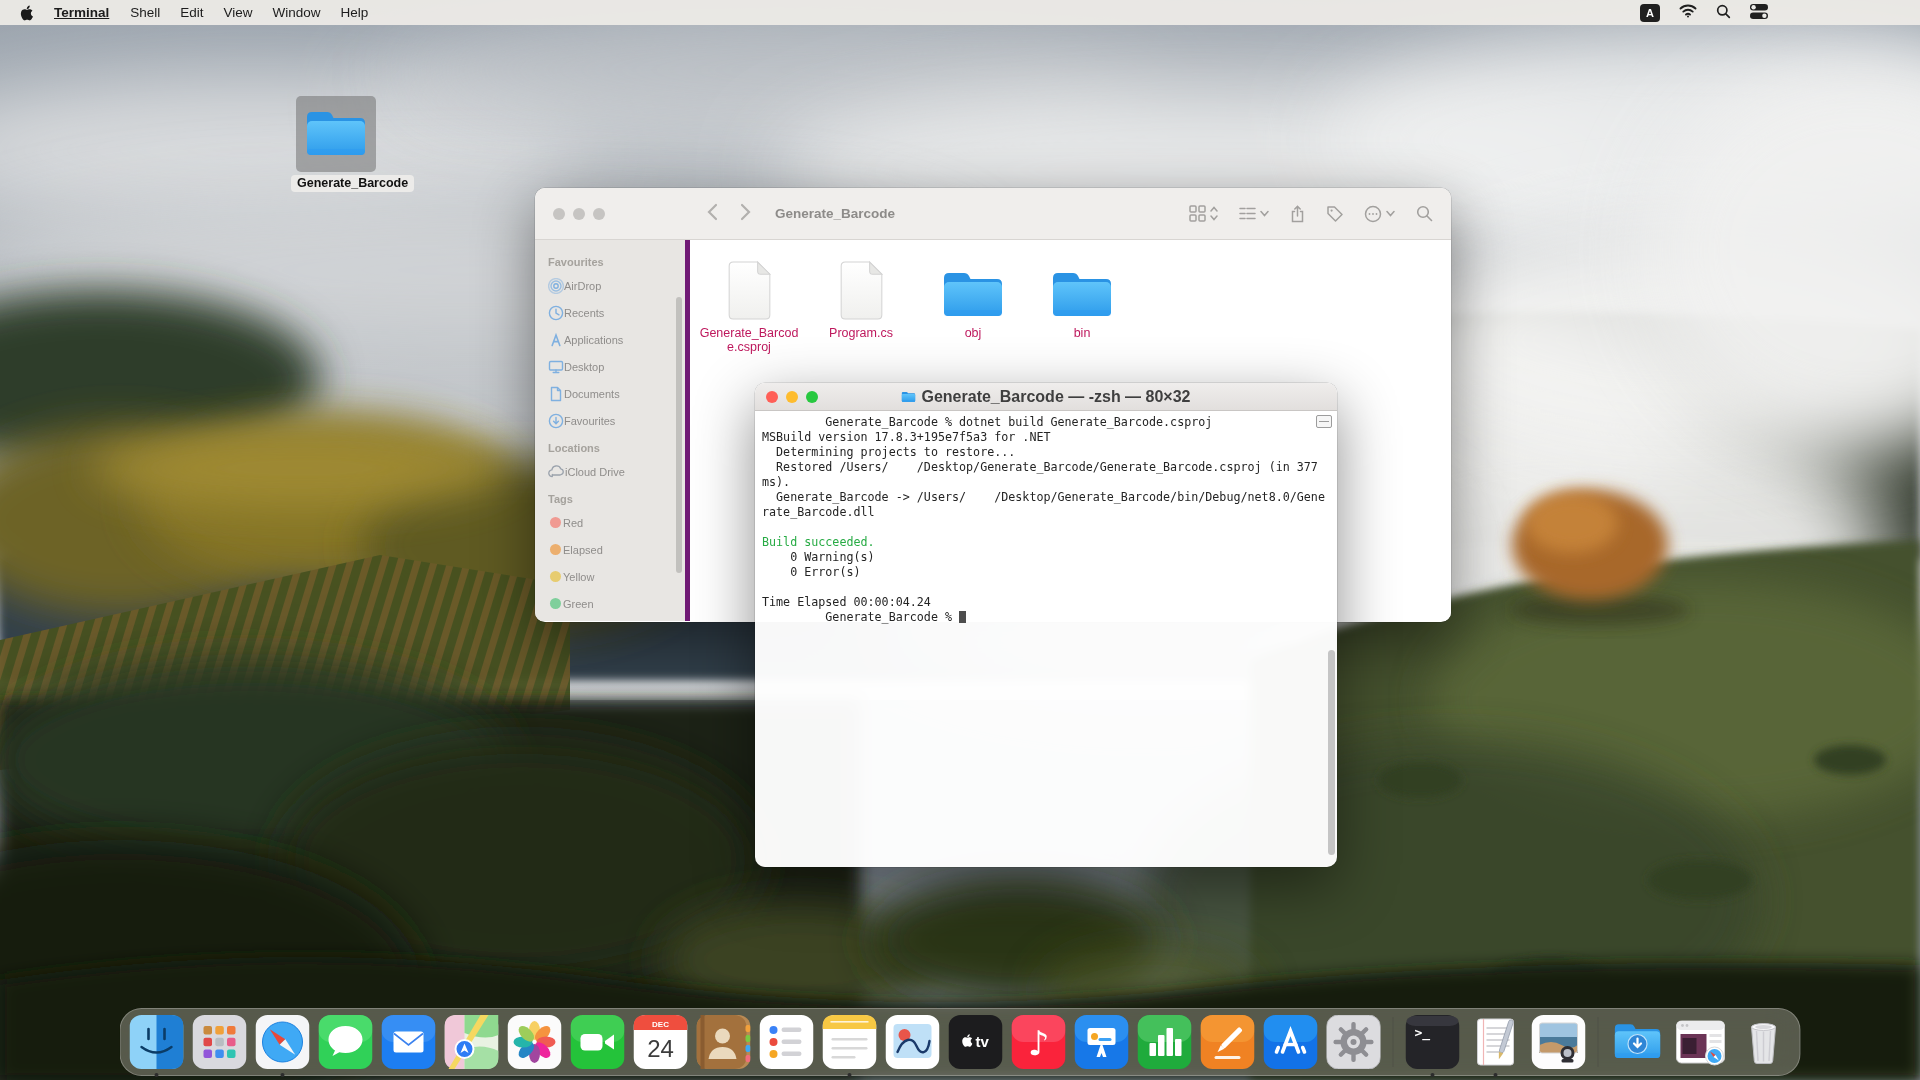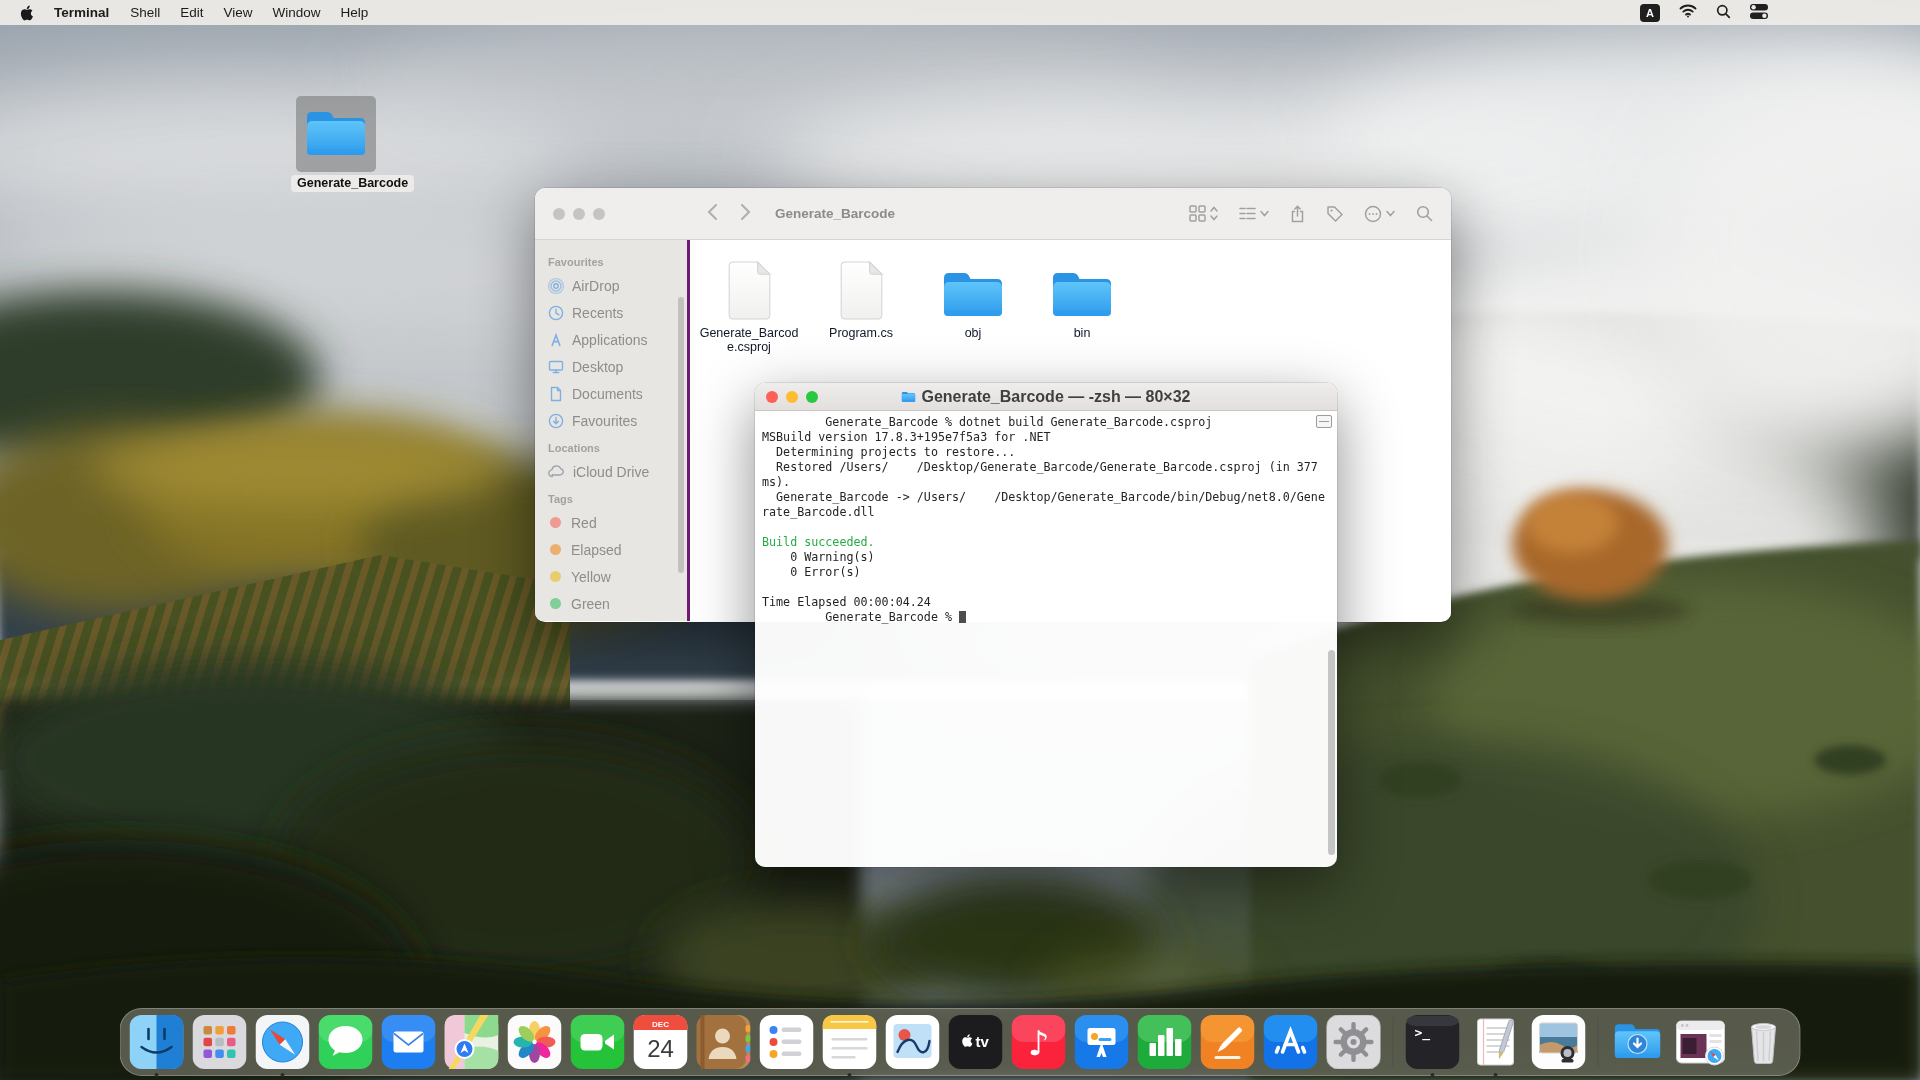--- a/index.html
+++ b/index.html
@@ -8,21 +8,21 @@
 
   
   .wallpaper { position:absolute; inset:0; }
 
   
   .menubar { position:absolute; top:0; left:0; right:0; height:25px;
     background:rgba(237,235,231,.94); display:flex; align-items:center;
     font-size:13.5px; color:#1c1c1c; z-index:50; }
   .menubar .apple { margin:0 10px 0 20px; display:flex; align-items:center; }
   .menu-item { padding:0 10px; }
-  .menu-item.app-name { font-weight:700; padding:0 11px; }
+  .menu-item.app-name { font-weight:700; padding:0 11px;text-decoration:underline; }
   .menubar-right { margin-left:auto; display:flex; align-items:center; gap:19px; padding-right:152px; }
   .kb-box { width:20px; height:18px; background:#1f1f1f; border-radius:4px; color:#fff;
     font-size:11px; font-weight:700; display:flex; align-items:center; justify-content:center; }
 
   
   .desk-icon { position:absolute; left:291px; top:96px; width:90px; text-align:center; }
   .desk-icon .sel { width:80px; height:76px; margin:0 auto; background:rgba(105,105,105,.5);
     border-radius:5px; display:flex; align-items:center; justify-content:center; }
   .desk-icon .lbl { display:inline-block; margin-top:3px; background:#ecebe9; border-radius:4px;
     padding:1px 6px 2px; font-size:12.5px; font-weight:600; color:#111; }
@@ -37,33 +37,33 @@
   .finder { left:535px; top:188px; width:916px; height:434px; background:#fff; }
   .f-toolbar { height:52px; background:#f0eeec; border-bottom:1px solid #d8d5d2;
     display:flex; align-items:center; position:relative; }
   .finder .traffic { margin-left:18px; }
   .finder .traffic span { background:#c6c4c2; }
   .f-nav { position:absolute; left:172px; display:flex; gap:22px; color:#b2b0ae; }
   .f-title { position:absolute; left:240px; font-size:13.5px; font-weight:700; color:#8d8b89; }
   .f-tools { position:absolute; right:18px; display:flex; align-items:center; gap:21px; color:#a2a09e; }
   .f-tool { display:flex; align-items:center; gap:4px; }
   .f-body { display:flex; height:381px; }
-  .f-sidebar { width:155px; background:#e8e6e3; border-right:3px solid #701a75; position:relative;
+  .f-sidebar { width:155px; background:#e8e6e3; border-right:5px solid #701a75; position:relative;
     padding-top:8px; overflow:hidden; }
   .sb-header { font-size:11px; font-weight:700; color:#a5a29d; padding:8px 0 4px 13px; }
-  .sb-item { height:27px; display:flex; align-items:center; padding-left:13px; gap:8px;
-    font-size:14px; color:#8f8d8b; }
+  .sb-item { height:27px; display:flex; align-items:center; padding-left:13px; gap:0;
+    font-size:11px; color:#8f8d8b; }
   .sb-item svg { flex:0 0 auto; }
   .tag-dot { width:11px; height:11px; border-radius:50%; margin:0 2px; }
   .sb-scroll { position:absolute; right:3px; top:57px; width:6px; height:276px;
     border-radius:3px; background:rgba(0,0,0,.16); }
   .f-content { flex:1; background:#fff; position:relative; }
   .file-item { position:absolute; top:17px; width:104px; text-align:center; }
   .file-item .ic { height:64px; display:flex; align-items:flex-end; justify-content:center; }
-  .file-item .nm { margin-top:5px; font-size:12.5px; line-height:14px; color:#0f172a; word-break:break-all; }
+  .file-item .nm { margin-top:5px; font-size:12.5px; line-height:14px; color:#be185d; word-break:break-all; }
 
   
   .terminal { left:755px; top:383px; width:582px; height:484px; background:rgba(255,255,255,.97); }
   .t-titlebar { height:28px; background:linear-gradient(#efedec,#e2dfdd); border-bottom:1px solid #c9c6c4;
     display:flex; align-items:center; position:relative; }
   .terminal .traffic { margin-left:11px; }
   .t-red{background:#ff5f57;} .t-yellow{background:#febc2e;} .t-green-l{background:#28c840;}
   .t-title { position:absolute; left:0; right:0; text-align:center; font-size:16px; font-weight:700;
     color:#3f3f3f; display:flex; align-items:center; justify-content:center; gap:5px; pointer-events:none; }
   .t-content { position:relative; height:456px; padding:4px 0 0 7px; }

